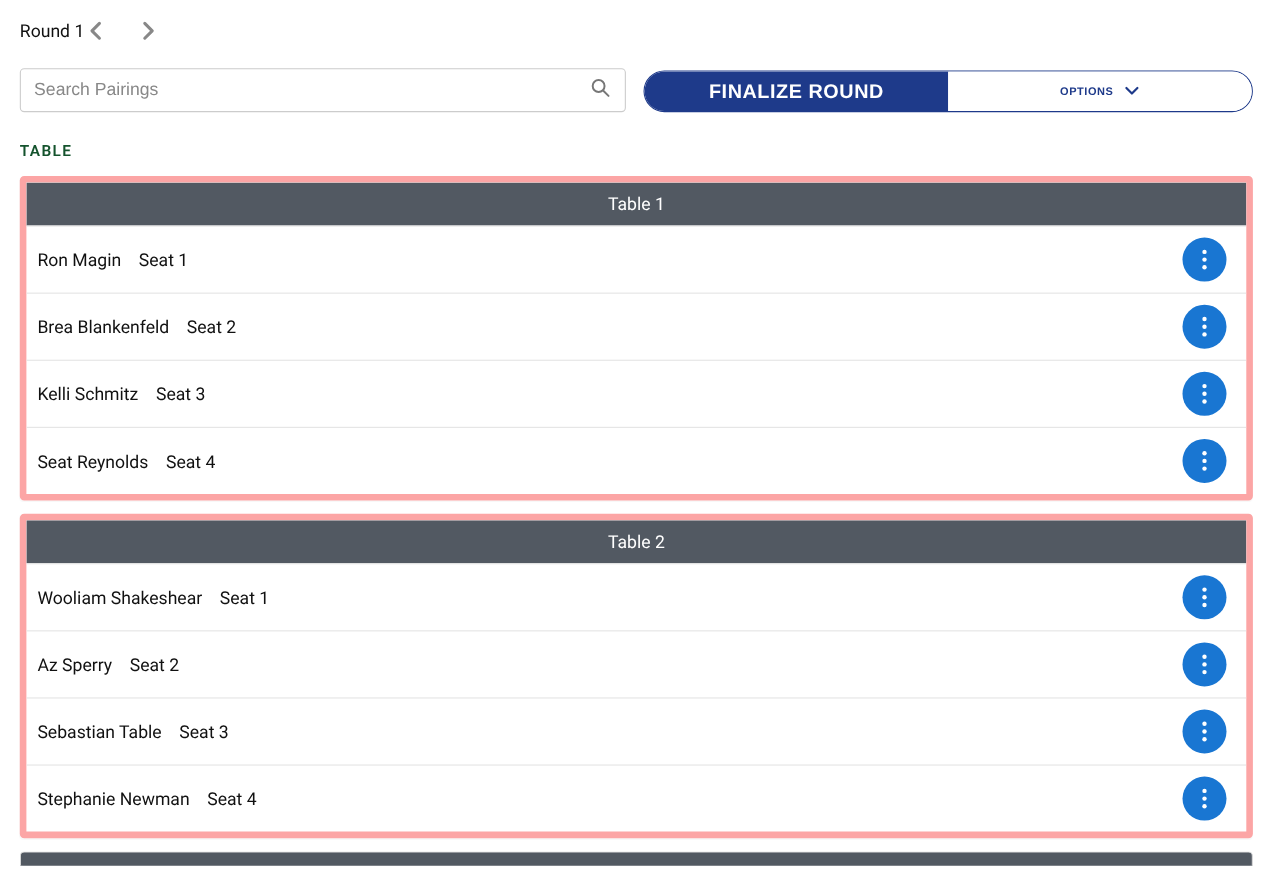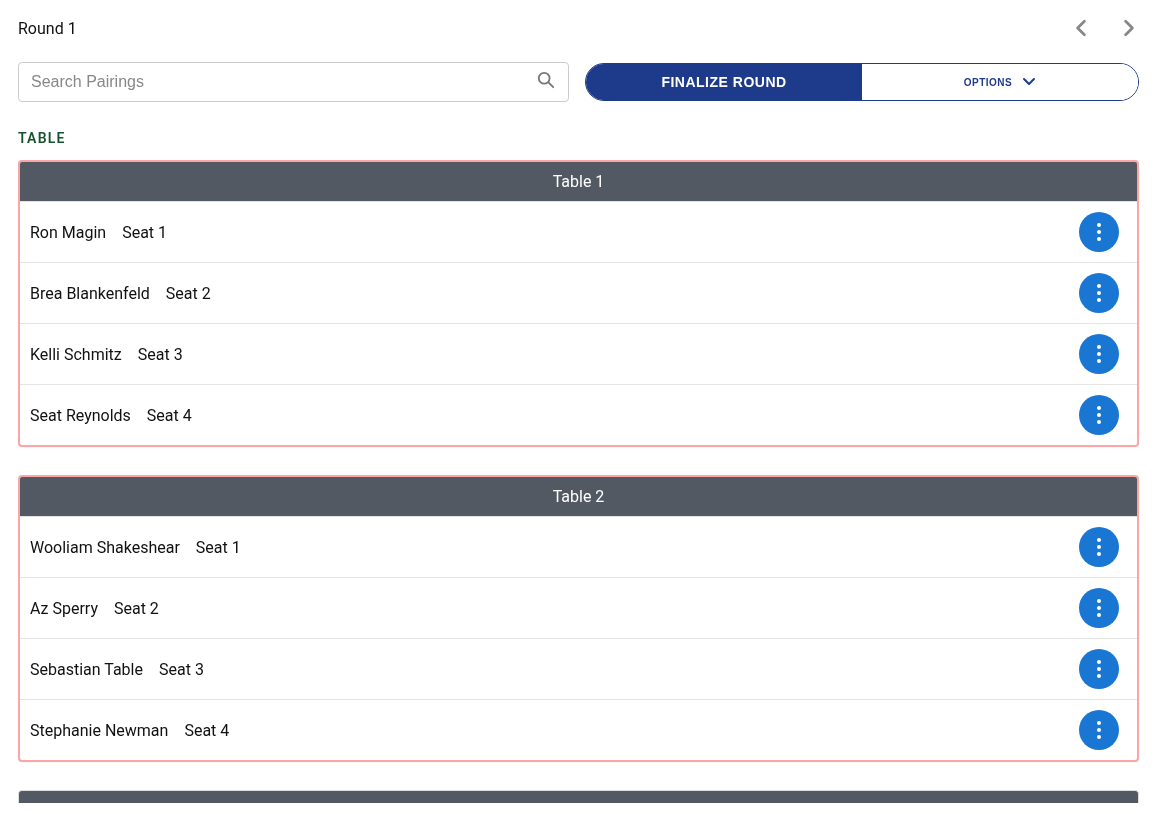--- a/index.html
+++ b/index.html
@@ -14,21 +14,20 @@
       width: 1157px;
       height: 814px;
       overflow: hidden;
     }
     .container {
       padding: 18px;
     }
     .header {
       display: flex;
       align-items: center;
-      justify-content: space-between;
       margin-bottom: 24px;
     }
     .header-title {
       font-size: 16px;
       color: #111;
       font-weight: 400;
     }
     .nav-arrows {
       display: flex;
       gap: 28px;
@@ -39,21 +38,21 @@
       display: flex;
       align-items: center;
       justify-content: center;
       cursor: pointer;
       color: #888;
     }
     .controls-row {
       display: flex;
       gap: 16px;
       margin-bottom: 28px;
-      align-items: center;
+      align-items: flex-end;
     }
     .search-wrapper {
       flex: 1;
       max-width: 551px;
       position: relative;
     }
     .search-input {
       width: 100%;
       height: 40px;
       border: 1px solid #ccc;
@@ -80,21 +79,21 @@
       border: 1px solid #1e3a8a;
       border-radius: 20px;
       overflow: hidden;
       height: 38px;
     }
     .btn-finalize {
       flex: 1;
       background: #1e3a8a;
       color: #fff;
       border: none;
-      font-size: 14px;
+      font-size: 18px;
       font-weight: 600;
       letter-spacing: 0.5px;
       cursor: pointer;
       display: flex;
       align-items: center;
       justify-content: center;
     }
     .btn-options {
       flex: 1;
       background: #fff;
@@ -110,23 +109,23 @@
       gap: 10px;
     }
     .section-label {
       font-size: 14px;
       font-weight: 600;
       letter-spacing: 1.2px;
       color: #14532d;
       margin-bottom: 14px;
     }
     .table-card {
-      border: 2px solid #fca5a5;
+      border: 6px solid #fca5a5;
       border-radius: 4px;
-      margin-bottom: 28px;
+      margin-bottom: 12px;
       overflow: hidden;
       box-shadow: 0 1px 1px rgba(0,0,0,0.03);
     }
     .table-header {
       background: #525962;
       color: #fff;
       text-align: center;
       padding: 10px 0;
       font-size: 16px;
       font-weight: 400;

